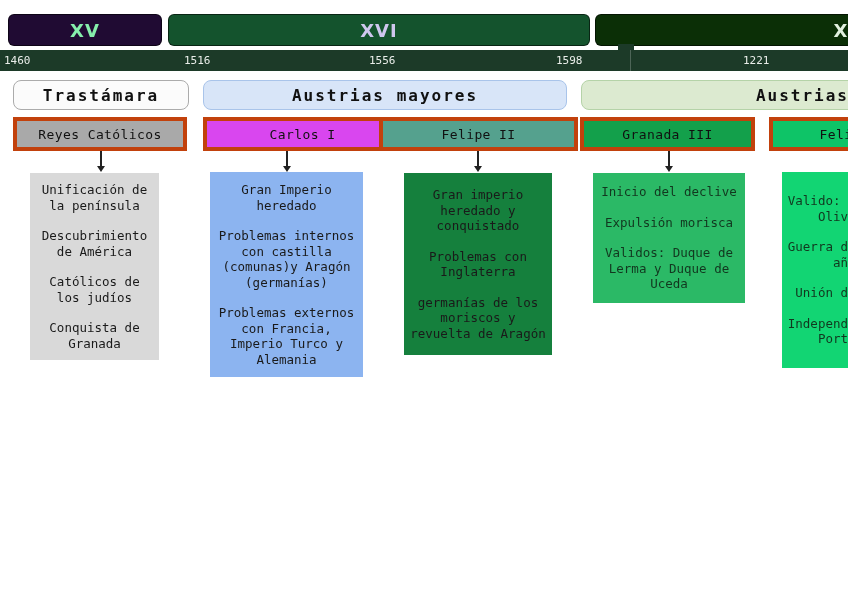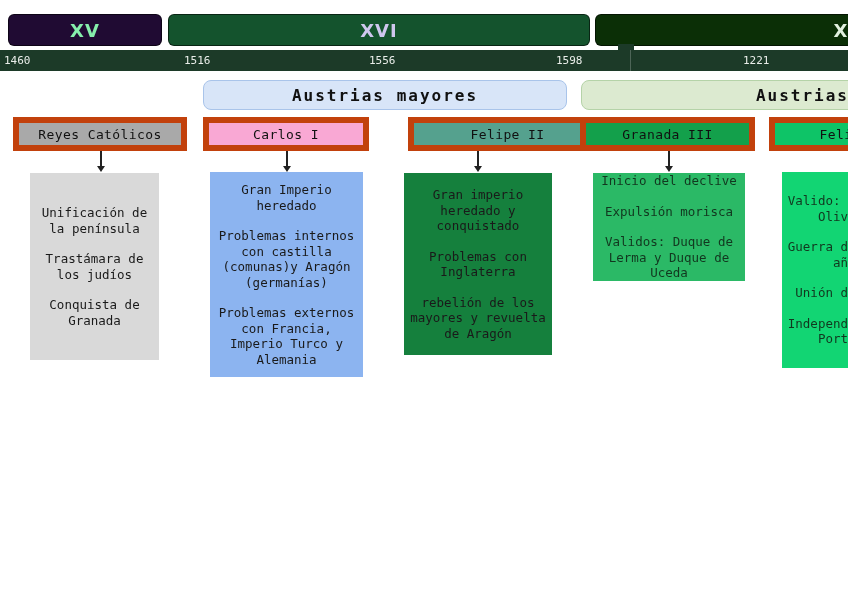--- a/index.html
+++ b/index.html
@@ -30,21 +30,21 @@
     position:absolute;top:80px;height:28px;border-radius:8px;
     border:1px solid #ababab;
     display:flex;align-items:center;justify-content:center;
     font-weight:bold;font-size:16px;letter-spacing:2px;color:#111;
     white-space:nowrap;overflow:hidden;
   }
   .dynasty.d1{border-color:#a9c4ea;}
   .dynasty.d2{border-color:#b5d3a8;}
   
   .monarch{
-    position:absolute;top:117px;height:34px;border:6px solid #c2410c;
+    position:absolute;top:117px;height:34px;border:4px solid #c2410c;
     box-sizing:border-box;
     display:flex;align-items:center;justify-content:center;
     font-size:13px;letter-spacing:.4px;color:#111;
     white-space:nowrap;overflow:hidden;
   }
   
   .arrow{position:absolute;top:151px;width:9px;height:21px;}
   .arrow .shaft{width:2px;height:15px;background:#222;margin:0 auto;}
   .arrow .head{
     width:0;height:0;margin:0 auto;
@@ -78,26 +78,27 @@
 
   <div class="notch" style="background-color: rgb(28, 58, 40);"></div>
   <div class="bar" style="background-color: rgb(28, 58, 40);"></div>
   <div class="bar-seam"></div>
   <span class="year" style="left:4px">1460</span>
   <span class="year" style="left:184px">1516</span>
   <span class="year" style="left:369px">1556</span>
   <span class="year" style="left:556px">1598</span>
   <span class="year" style="left:743px">1221</span>
 
+  <div class="dynasty d0" style="left: 13px; width: 174px; background-color: rgb(251, 251, 251);">Trastámara</div>
   <div class="dynasty d1" style="left: 203px; width: 362px; background-color: rgb(216, 229, 248);">Austrias mayores</div>
   <div class="dynasty d2" style="left: 581px; width: 534px; background-color: rgb(220, 234, 208);">Austrias menores</div>
 
   <div class="monarch" style="left: 13px; width: 174px; background-color: rgb(169, 169, 169);">Reyes Católicos</div>
-  <div class="monarch" style="left: 203px; width: 166px; background-color: #f9a8d4;">Carlos I</div>
-  <div class="monarch" style="left: 408px; width: 199px; background-color: rgb(85, 161, 142);">Felipe II</div>
+  <div class="monarch" style="left: 203px; width: 199px; background-color: #d946ef;">Carlos I</div>
+  <div class="monarch" style="left: 379px; width: 199px; background-color: rgb(85, 161, 142);">Felipe II</div>
   <div class="monarch" style="left: 580px; width: 175px; background-color: rgb(19, 160, 75);">Granada III</div>
   <div class="monarch" style="left: 769px; width: 175px; background-color: rgb(14, 196, 103);">Felipe IV</div>
 
   <div class="arrow" style="left:96px">
       <div class="shaft"></div>
       <div class="head"></div>
     </div>
   <div class="arrow" style="left:282px">
       <div class="shaft"></div>
       <div class="head"></div>
@@ -106,37 +107,38 @@
       <div class="shaft"></div>
       <div class="head"></div>
     </div>
   <div class="arrow" style="left:664px">
       <div class="shaft"></div>
       <div class="head"></div>
     </div>
 
   <div class="notes" style="left: 30px; top: 173px; width: 129px; height: 187px; padding: 0px 5px; background-color: rgb(217, 217, 217);">
     <div class="para">Unificación de la península</div>
-    <div class="para">Trastámara de los judíos</div>
+    <div class="para">Descubrimiento de América</div>
+    <div class="para">Católicos de los judíos</div>
     <div class="para">Conquista de Granada</div>
   </div>
 
   <div class="notes" style="left: 210px; top: 172px; width: 153px; height: 205px; padding: 0px 8px; background-color: rgb(140, 180, 240);">
     <div class="para">Gran Imperio heredado</div>
     <div class="para">Problemas internos con castilla (comunas)y Aragón (germanías)</div>
     <div class="para">Problemas externos con Francia, Imperio Turco y Alemania</div>
   </div>
 
   <div class="notes" style="left: 404px; top: 173px; width: 148px; height: 182px; padding: 0px 4px; background-color: #15803d;">
     <div class="para">Gran imperio heredado y conquistado</div>
     <div class="para">Problemas con Inglaterra</div>
-    <div class="para">rebelión de los mayores y revuelta de Aragón</div>
+    <div class="para">germanías de los moriscos y revuelta de Aragón</div>
   </div>
 
-  <div class="notes greenish" style="left: 593px; top: 173px; width: 152px; height: 108px; padding: 0px 5px; background-color: rgb(43, 185, 102);">
+  <div class="notes greenish" style="left: 593px; top: 173px; width: 152px; height: 130px; padding: 0px 5px; background-color: rgb(43, 185, 102);">
     <div class="para">Inicio del declive</div>
     <div class="para">Expulsión morisca</div>
     <div class="para">Validos: Duque de Lerma y Duque de Uceda</div>
   </div>
 
   <div class="notes greenish" style="left: 782px; top: 172px; width: 132px; height: 196px; padding: 0px 3px; background-color: rgb(18, 213, 115);">
     <div class="para">Valido: Conde de Olivares</div>
     <div class="para">Guerra de los 30 años</div>
     <div class="para">Unión de armas</div>
     <div class="para">Independencia de Portugal</div>

